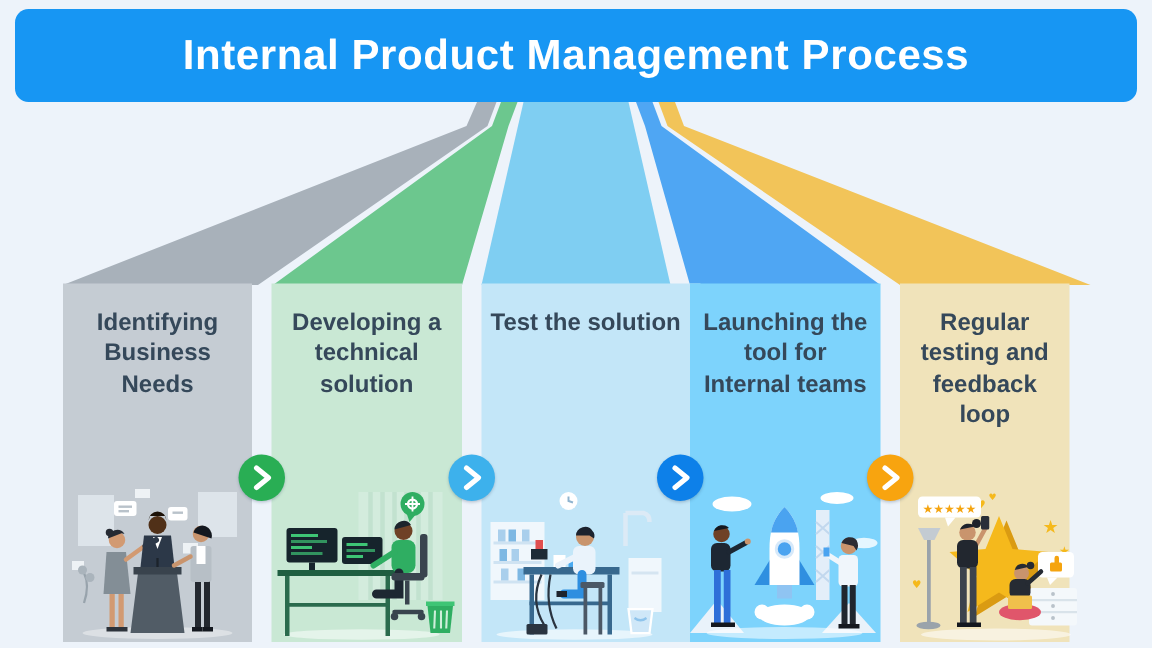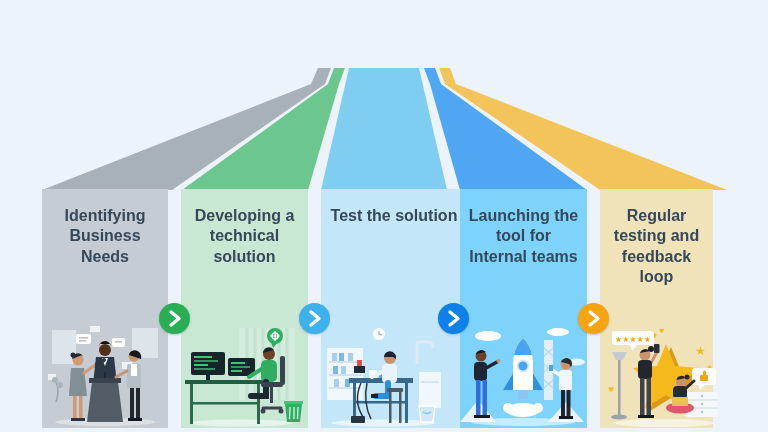--- a/index.html
+++ b/index.html
@@ -14,40 +14,43 @@
   }
   .banner h1 {
     color:#ffffff; font-size:28px; font-weight:bold; letter-spacing:.4px;
     text-align:center; white-space:nowrap;
   }
 
   .funnel-svg { position:absolute; left:0; top:0; z-index:1; }
 
   .column {
     position:absolute; top:189px; height:239px; z-index:2;
-    display:flex; flex-direction:column; align-items:center;
+    display:flex; flex-direction:column; align-items:flex-start;
   }
   .stage-label {
     margin-top:17px; padding:0 6px;
     font-size:16px; font-weight:bold; line-height:1.28;
     color:#35485a; text-align:center;
   }
   .illus { position:absolute; bottom:0; left:0; }
 
   .arrow {
     position:absolute; top:303px; width:31px; height:31px; border-radius:50%;
     z-index:4; display:flex; align-items:center; justify-content:center;
     box-shadow:0 1px 2px rgba(30,60,90,.25);
   }
 </style>
 </head>
 <body>
 
 <div class="canvas">
 
+  <div class="banner" style="background: rgb(23, 150, 243);">
+    <h1>Internal Product Management Process</h1>
+  </div>
 
   <svg class="funnel-svg" width="768" height="200" viewBox="0 0 768 200">
     <polygon points="318,68 331,68 325,84 172,190 42,190 311,84" fill="#a8b1ba"></polygon>
     <polygon points="334,68 345,68 339,84 308,190 182,190 328,84" fill="#6cc78e"></polygon>
     <polygon points="349,68 419,68 447,190 321,190" fill="#7fcef2"></polygon>
     <polygon points="424,68 435,68 441,84 587,190 460,190 430,84" fill="#4fa6f3"></polygon>
     <polygon points="439,68 450,68 456,84 727,190 600,190 445,84" fill="#f2c459"></polygon>
   </svg>
 
   <div class="column" style="left: 42px; width: 126px; background: rgb(197, 204, 211);">

